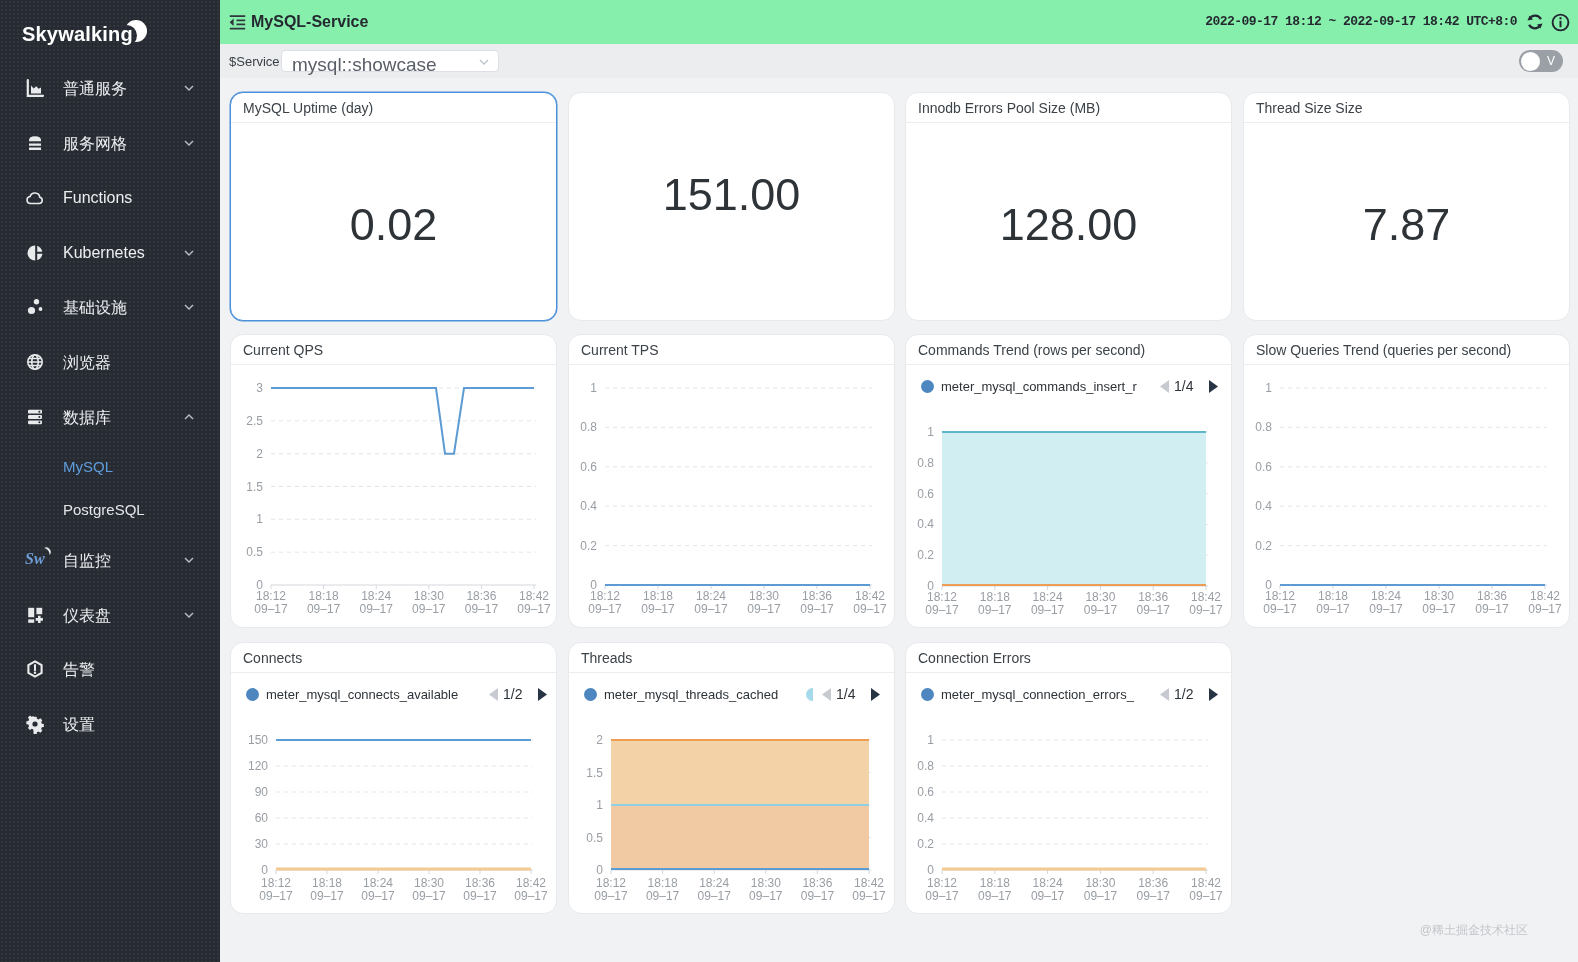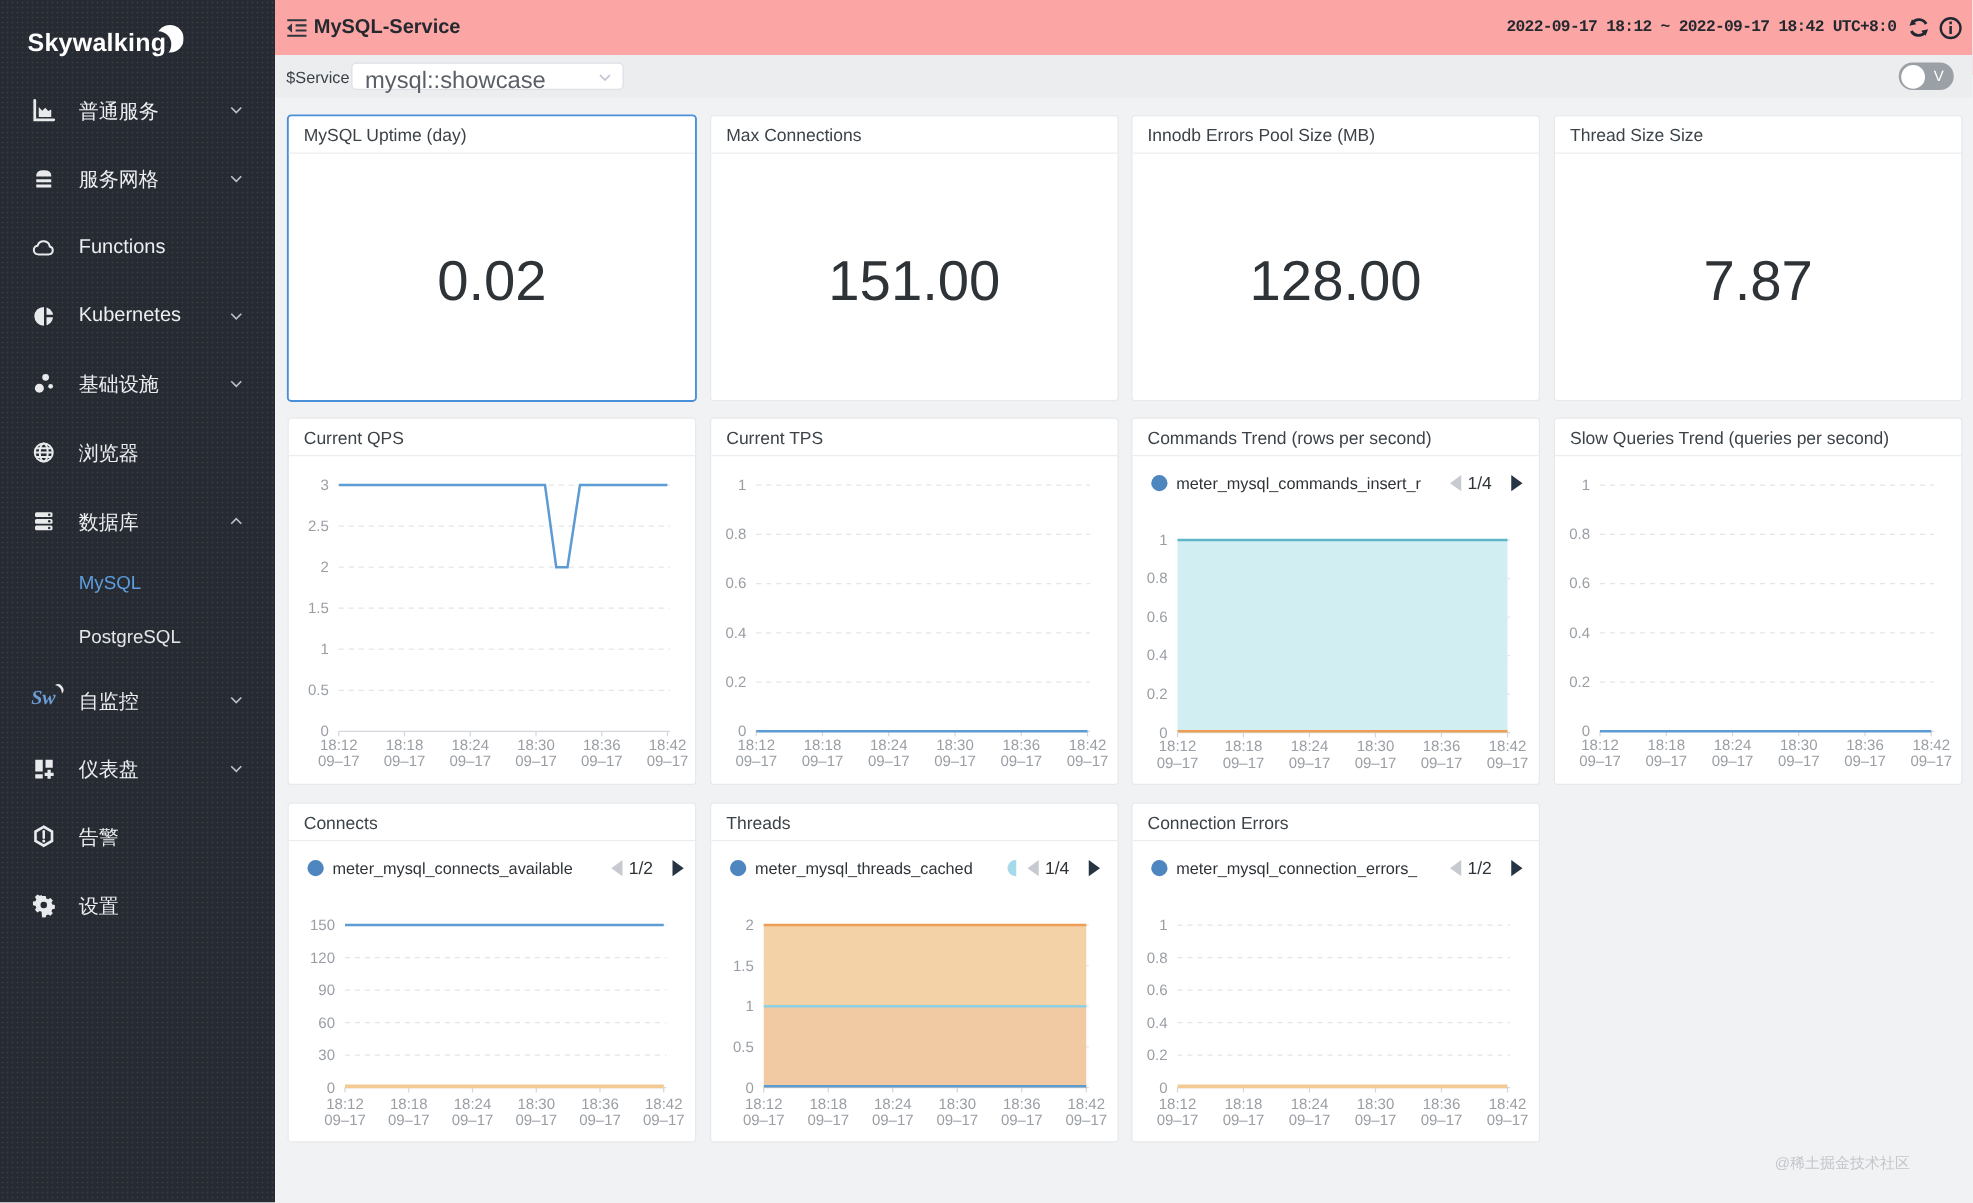--- a/index.html
+++ b/index.html
@@ -8,31 +8,31 @@
   background:#262b33;
   background-image:radial-gradient(circle, rgba(200,192,160,0.13) 0.5px, rgba(200,192,160,0.0) 1px);
   background-size:4px 4px; }
 .logo { position:absolute; left:22px; top:19px; color:#fff; font-size:20px; font-weight:700; letter-spacing:0.2px; }
 .logo .lw { font-weight:700; }
 .mitem { position:absolute; left:0; width:220px; height:40px; }
 .micon { position:absolute; left:25px; top:10px; width:20px; height:20px; }
 .mlabel { position:absolute; left:63px; top:11px; font-size:16px; color:#eceef0; }
 .msub { position:absolute; left:63px; top:11px; font-size:15px; color:#e4e6e8; }
 .chev { position:absolute; right:25px; top:14px; }
-.hdr1 { position:absolute; left:220px; top:0; width:1358px; height:60px; background:#fca5a5; }
+.hdr1 { position:absolute; left:220px; top:0; width:1358px; height:60px; background:#86efac; }
 .hdr2 { position:absolute; left:220px; top:44px; width:1358px; height:34px; background:#ebedef; }
 .title { position:absolute; left:31px; top:13px; font-size:16px; font-weight:700; color:#24292f; }
 .timetxt { position:absolute; right:61px; top:14px; font-family:"Liberation Mono",monospace; font-size:13px; font-weight:700; color:#24292f; letter-spacing:-0.55px; }
 .svclabel { position:absolute; left:9px; top:10px; font-size:13px; color:#3a3f45; }
 .seldd { position:absolute; left:61px; top:6px; width:218px; height:22px; background:#fff; border:1px solid #dcdfe6; border-radius:4px; }
 .seldd span { position:absolute; left:10px; top:3px; font-size:19px; color:#5a5e66; }
 .toggle { position:absolute; right:15px; top:6px; width:44px; height:22px; border-radius:11px; background:#9aa0a6; }
 .toggle .knob { position:absolute; left:1.5px; top:1.5px; width:19px; height:19px; border-radius:50%; background:#fff; }
 .toggle .tv { position:absolute; right:8px; top:4px; color:#fff; font-size:12px; }
-.card { position:absolute; background:#fff; border:1px solid #e7e9ec; border-radius:3px; }
+.card { position:absolute; background:#fff; border:1px solid #e7e9ec; border-radius:13px; }
 .card.hl { border:1px solid #4a90d9; box-shadow:0 0 0 0.5px #4a90d9; }
 .ctitle { height:30px; line-height:30px; padding-left:12px; font-size:14px; color:#3b4248; border-bottom:1px solid #ebedef; }
 .cbody { position:relative; width:100%; height:calc(100% - 31px); }
 .bigval { position:absolute; left:0; right:0; top:50%; margin-top:-22px; text-align:center; font-size:45px; color:#2e3338; }
 .legend { position:absolute; left:12px; top:12px; width:303px; height:18px; font-size:13px; color:#2e3338; }
 .ldot { position:absolute; left:3px; top:3px; width:13px; height:13px; border-radius:50%; background:#4e86c0; }
 .ltext { position:absolute; left:23px; top:2px; white-space:nowrap; overflow:hidden; max-width:215px; }
 .lpage { position:absolute; top:1px; font-size:14px; color:#2e3338; }
 .wm { position:absolute; right:50px; bottom:23px; font-size:12px; color:#c3c6ca; }
 </style></head>
@@ -198,21 +198,20 @@
       <span class="tv">V</span>
     </div>
 </div>
 <div class="card hl" style="left:230px;top:92px;width:327px;height:229px">
 <div class="ctitle">MySQL Uptime (day)</div>
 <div class="cbody">
       <div class="bigval">0.02</div>
     </div>
 </div>
 <div class="card" style="left:568px;top:92px;width:327px;height:229px">
-<div class="ctitle">Max Connections</div>
 <div class="cbody">
       <div class="bigval">151.00</div>
     </div>
 </div>
 <div class="card" style="left:905px;top:92px;width:327px;height:229px">
 <div class="ctitle">Innodb Errors Pool Size (MB)</div>
 <div class="cbody">
       <div class="bigval">128.00</div>
     </div>
 </div>

